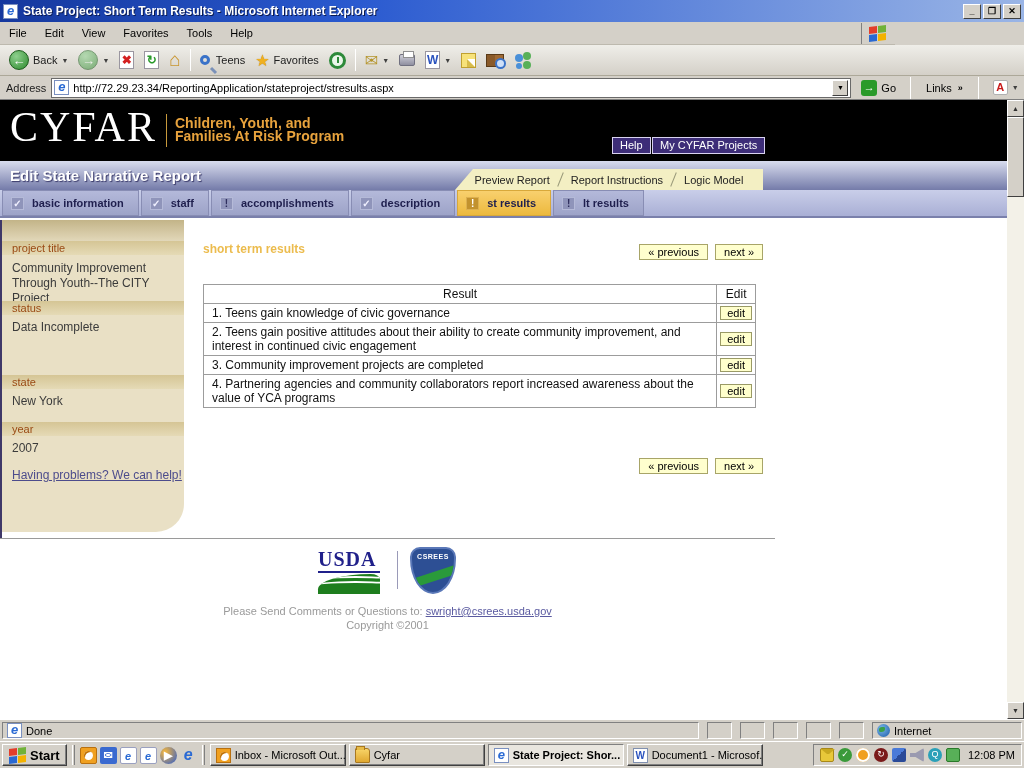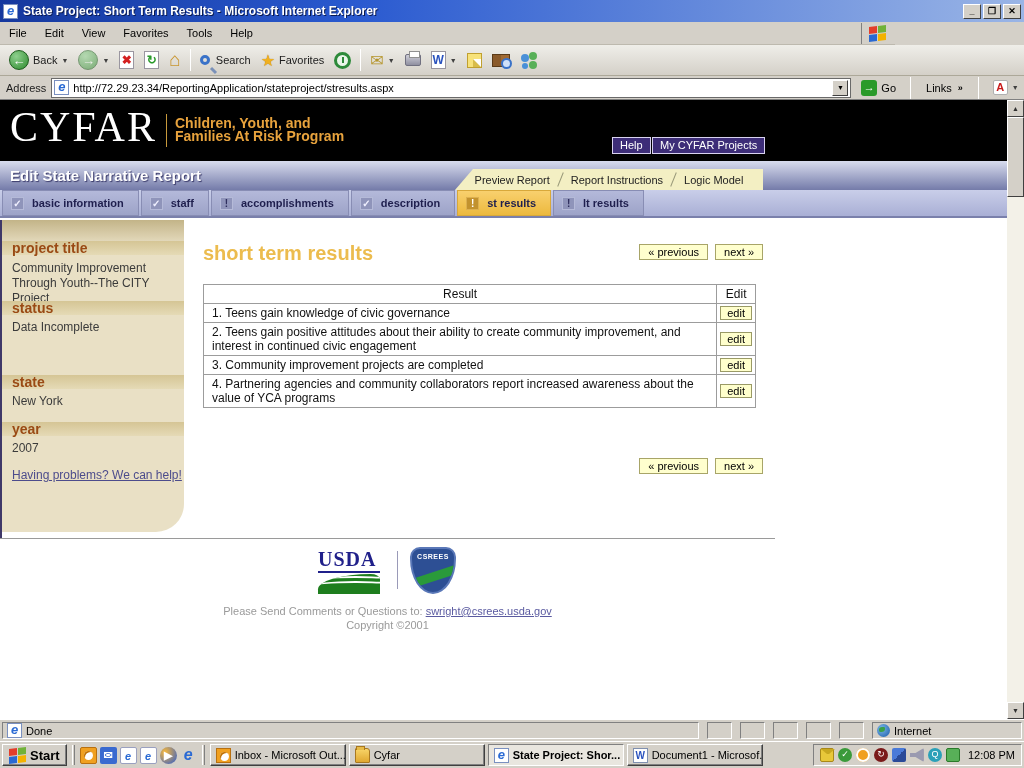--- a/index.html
+++ b/index.html
@@ -104,26 +104,26 @@
     color:#f0f0ff; font-size:10px; font-weight:bold; line-height:11px; text-align:center; }
   .tab.exclaim .ticon { color:#2f2f5e; }
   .tab.active { background:linear-gradient(#f8d06e,#ecb93e); border-color:#d8a83a; }
   .tab.active .ticon { background:#c2922e; border-color:#dcb050; color:#fff; }
 
   .content { position:absolute; left:0; top:120px; width:1007px; height:499px; background:#fff; }
   .left-rule { position:absolute; left:0; top:0; width:2px; height:318px; background:#3f3868; }
   .sidebar { position:absolute; left:2px; top:0; width:182px; height:312px;
     background:linear-gradient(#c3b488, #e9e0c5 26px); border-radius:0 0 28px 0; }
   .sb-bar { position:absolute; left:0; width:100%; height:14px; background:linear-gradient(#d5c595,#e5dab6);
-    font-weight:bold; font-size:14px; color:#9a4a14; padding-left:10px; line-height:14px; }
+    font-weight:normal; font-size:11px; color:#9a4a14; padding-left:10px; line-height:14px; }
   .sb-val { position:absolute; left:10px; width:162px; font-size:12px; color:#3b3b3b; line-height:15px; }
   .sb-link { position:absolute; left:10px; font-size:12px; color:#4c4c8c; text-decoration:underline; }
 
   .main { position:absolute; left:203px; top:0; width:560px; }
-  .m-heading { position:absolute; left:0; top:22px; color:#ecbc4e; font-weight:bold; font-size:20px; }
+  .m-heading { position:absolute; left:0; top:22px; color:#ecbc4e; font-weight:bold; font-size:12px; }
   .nav-btns { position:absolute; right:0; display:flex; gap:7px; }
   .nav-btns.top { top:24px; } .nav-btns.bottom { top:238px; }
   .pbtn { background:#ffffce; border:1px solid #a8a568; font-size:11px; padding:1px 8px; color:#000; }
   .rtable { position:absolute; left:0; top:64px; width:553px; border-collapse:collapse; }
   .rtable th, .rtable td { border:1px solid #9c9c9c; font-size:12px; color:#111; }
   .rtable th { font-weight:normal; text-align:center; height:17px; }
   .rtable td.res { padding:2px 6px 2px 8px; line-height:14px; }
   .rtable th.ecol, .rtable td.ecol { width:37px; text-align:center; padding:2px 3px; }
   .edit-btn { background:#ffffcc; border:1px solid #9a9a66; font-size:11px; padding:0 6px; color:#000; }
 
@@ -228,21 +228,21 @@
     </span>
   <span class="tbtn">
       <span class="page-mini refresh">↻</span>
     </span>
   <span class="tbtn">
       <span class="home-g">⌂</span>
     </span>
   <span class="tsep"></span>
   <span class="tbtn">
     <span class="mag"></span>
-    <span>Search</span>
+    <span>Teens</span>
   </span>
   <span class="tbtn">
     <span class="star-g">★</span>
     <span>Favorites</span>
   </span>
   <span class="tbtn">
       <span class="hist"></span>
     </span>
   <span class="tsep"></span>
   <span class="tbtn">

